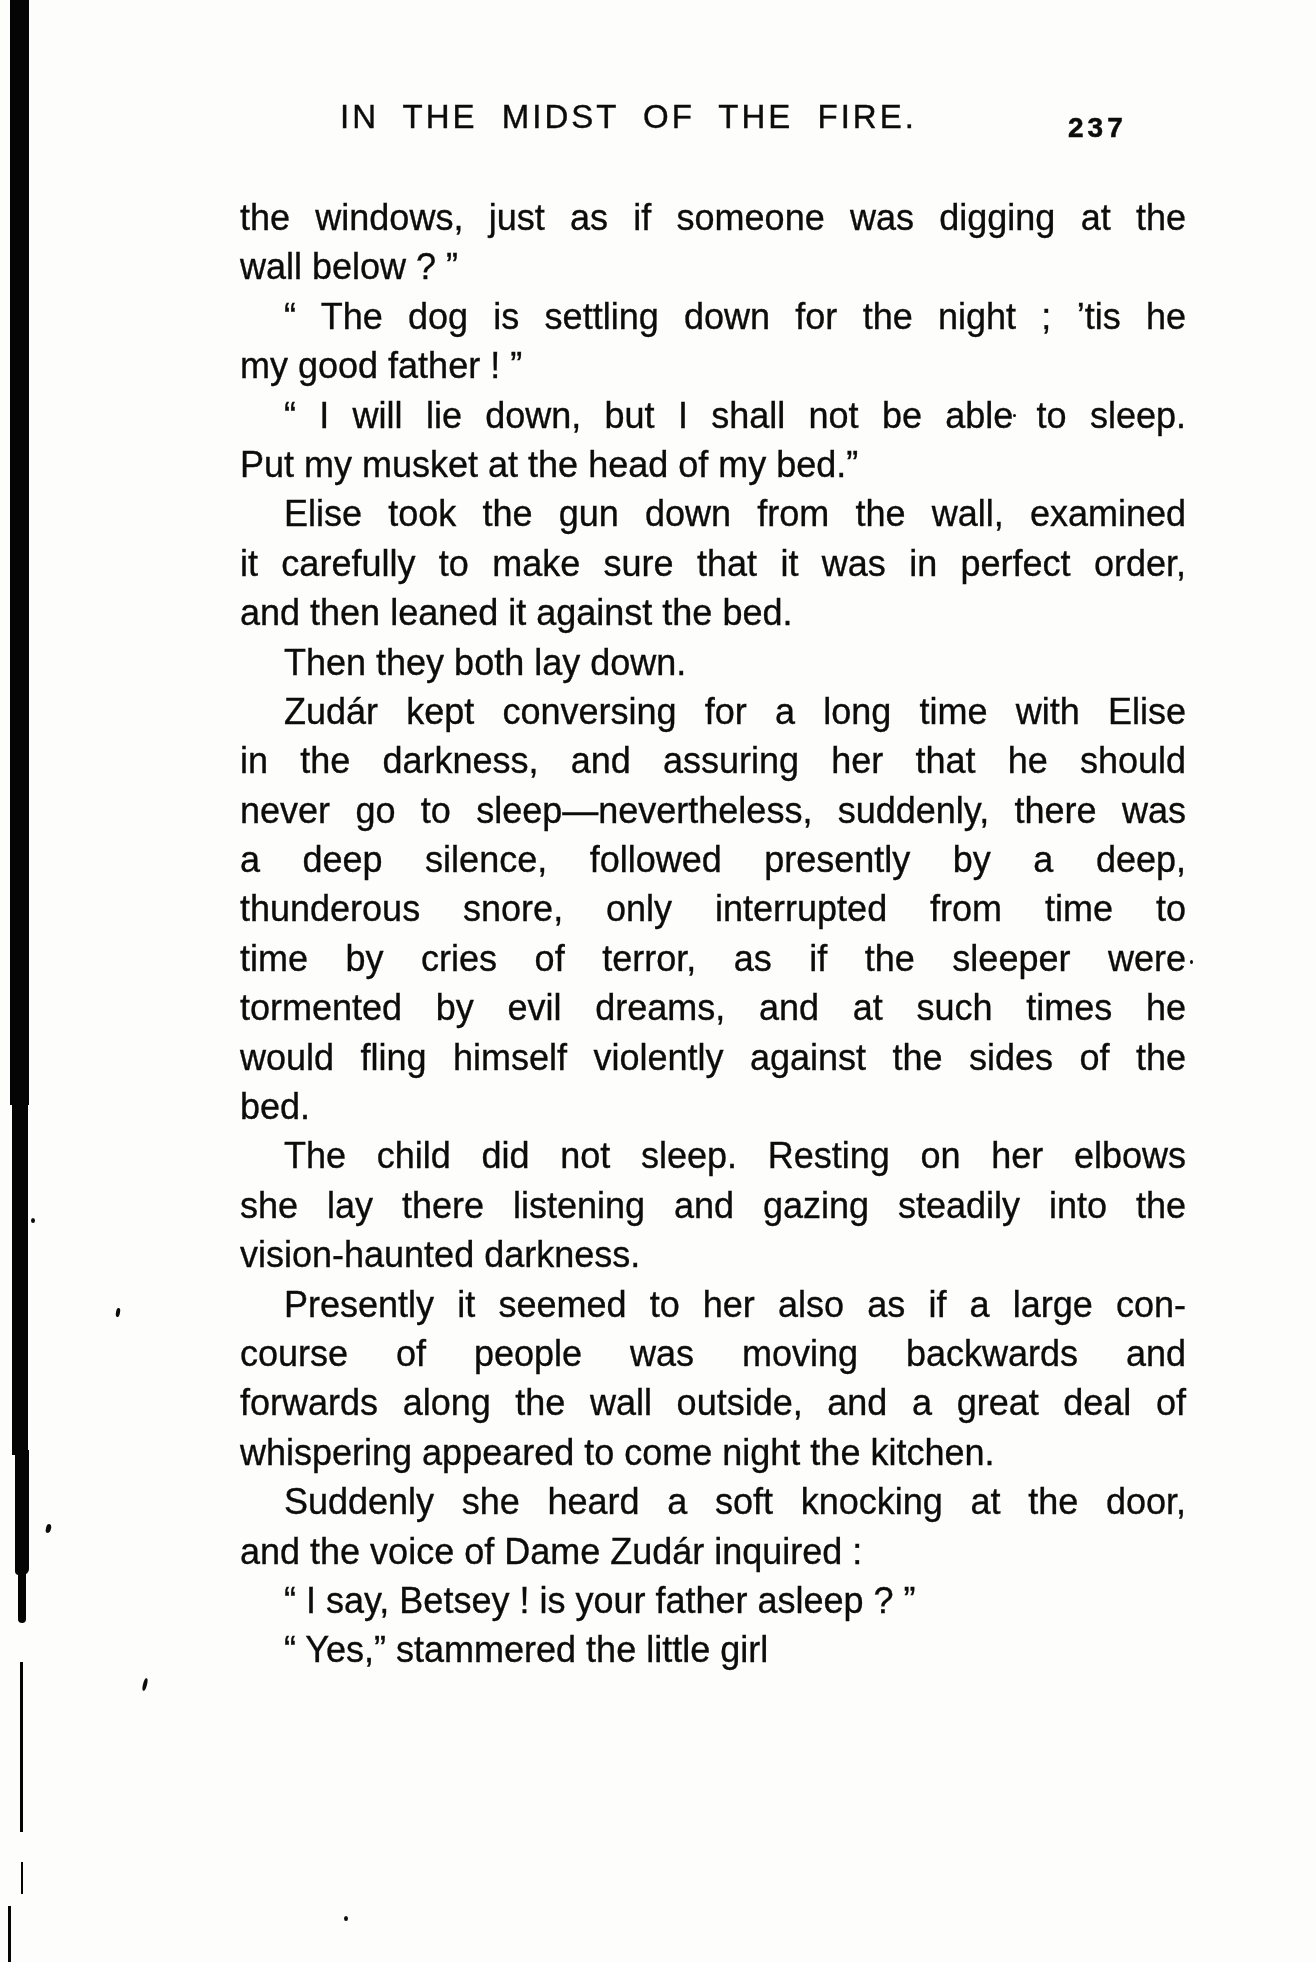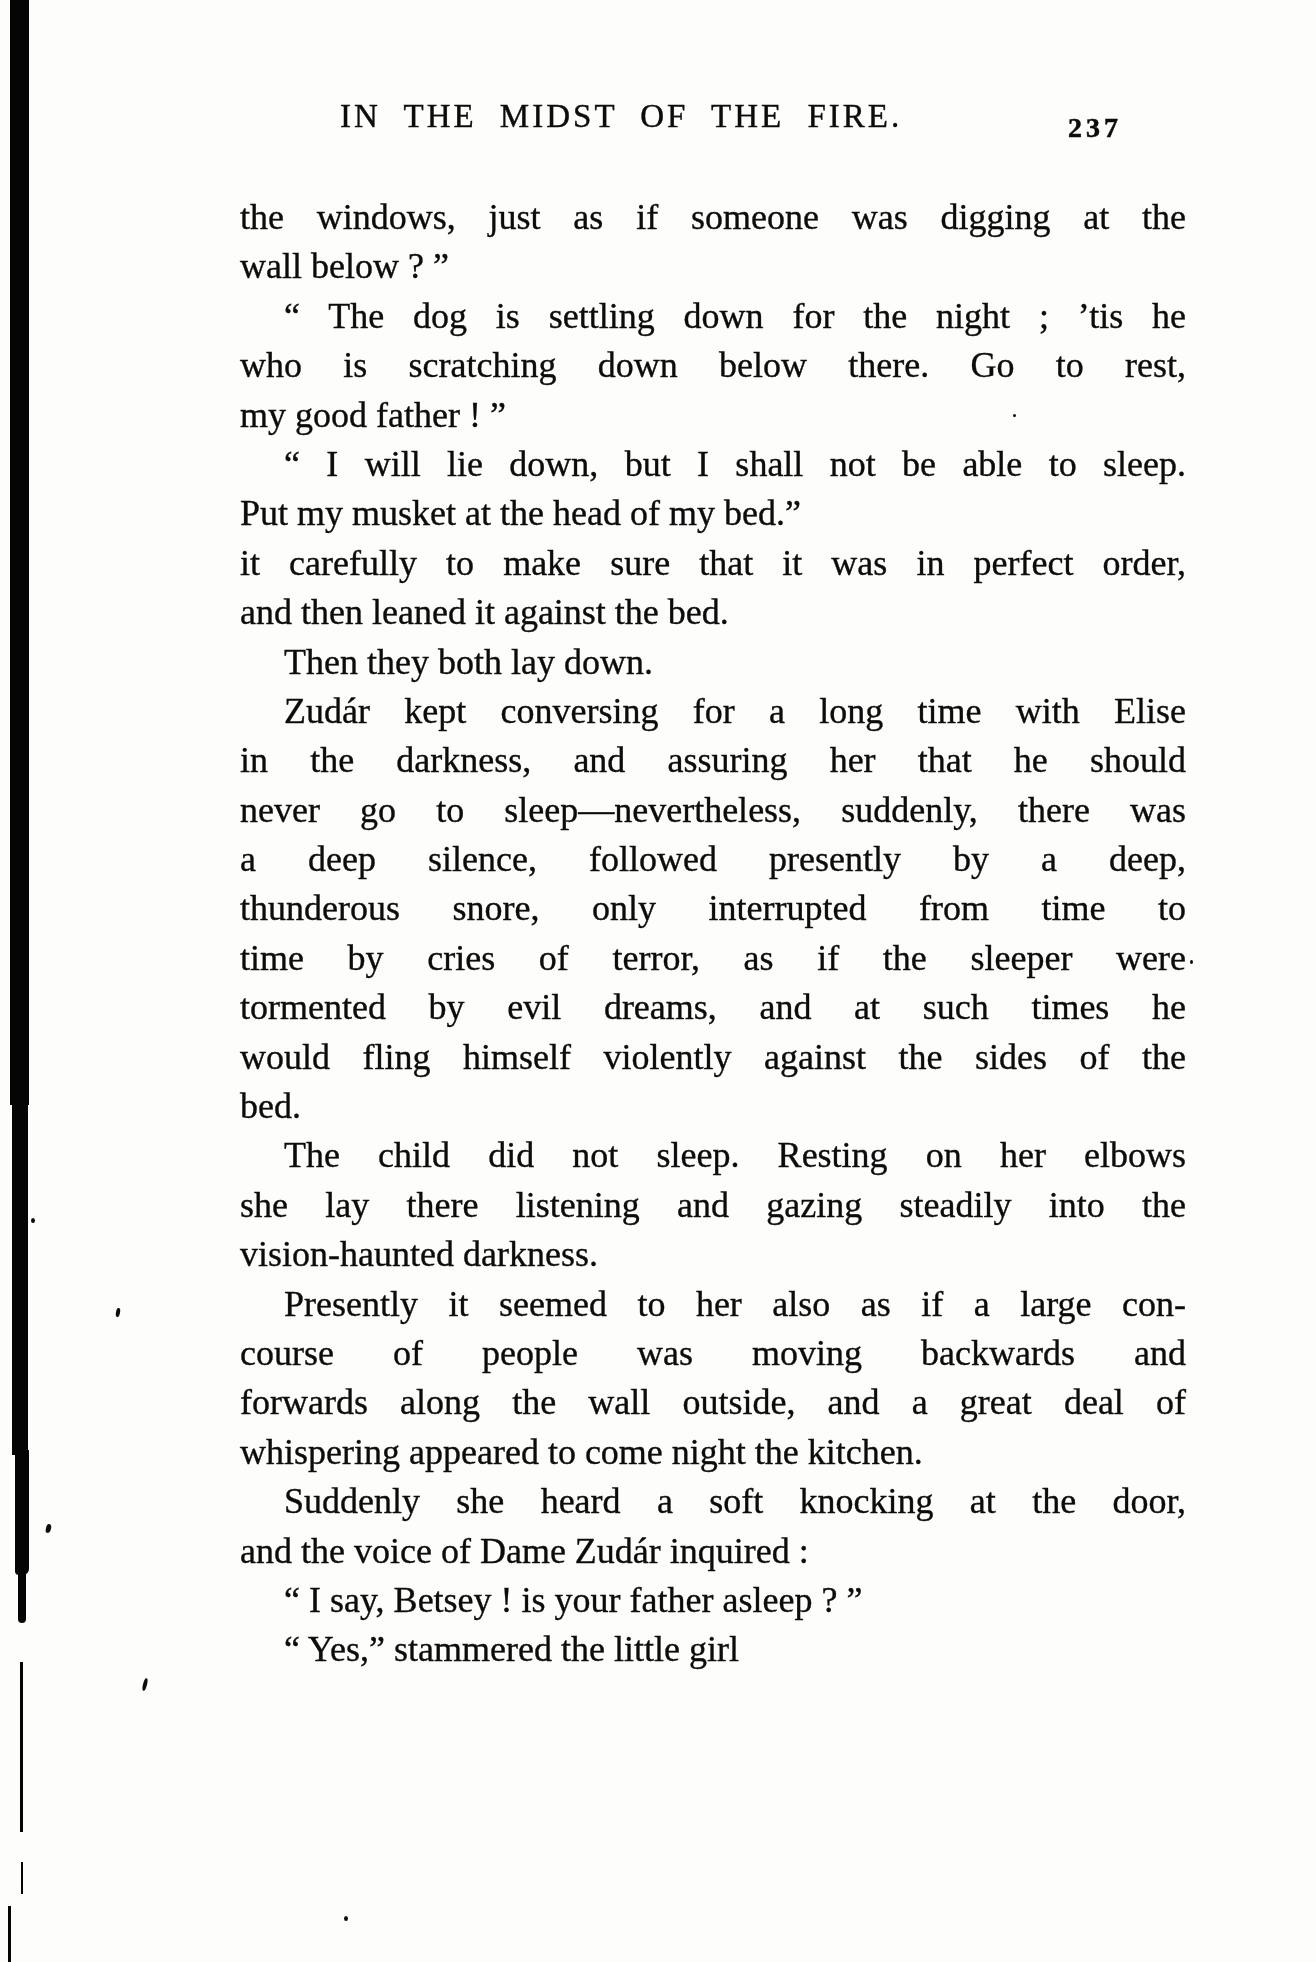--- a/index.html
+++ b/index.html
@@ -6,21 +6,21 @@
     margin: 0;
     padding: 0;
     background: #ffffff;
   }
   .page {
     position: relative;
     width: 1316px;
     height: 1962px;
     background: #fdfdfb;
     overflow: hidden;
-    font-family: Liberation Serif, serif;
+    font-family: Liberation Sans, sans-serif;
     color: #0c0c0c;
   }
 
   
   .scan-bar { position: absolute; background: #050505; }
   .bar-a { left: 10px; top: 0;      width: 19px; height: 1105px; }
   .bar-b { left: 12px; top: 1100px; width: 16px; height: 355px; }
   .bar-c { left: 15px; top: 1450px; width: 14px; height: 125px; border-radius: 0 0 6px 4px; }
   .bar-d { left: 18px; top: 1568px; width: 8px;  height: 55px;  border-radius: 0 0 5px 5px; }
   .bar-e { left: 20px; top: 1662px; width: 3px;  height: 170px; }
@@ -104,24 +104,24 @@
   <div class="speck sp6"></div>
   <div class="speck sp7"></div>
 
   <div class="running-header">IN THE MIDST OF THE FIRE.</div>
   <div class="page-number">237</div>
 
   <div class="text-block">
       <div class="line justify">the windows, just as if someone was digging at the</div>
       <div class="line">wall below ? ”</div>
       <div class="line indent justify">“ The dog is settling down for the night ; ’tis he</div>
-      <div class="line justify">who is scratching down below there. Go to rest,</div>
       <div class="line">my good father ! ”</div>
       <div class="line indent justify">“ I will lie down, but I shall not be able to sleep.</div>
       <div class="line">Put my musket at the head of my bed.”</div>
+      <div class="line indent justify">Elise took the gun down from the wall, examined</div>
       <div class="line justify">it carefully to make sure that it was in perfect order,</div>
       <div class="line">and then leaned it against the bed.</div>
       <div class="line indent">Then they both lay down.</div>
       <div class="line indent justify">Zudár kept conversing for a long time with Elise</div>
       <div class="line justify">in the darkness, and assuring her that he should</div>
       <div class="line justify">never go to sleep—nevertheless, suddenly, there was</div>
       <div class="line justify">a deep silence, followed presently by a deep,</div>
       <div class="line justify">thunderous snore, only interrupted from time to</div>
       <div class="line justify">time by cries of terror, as if the sleeper were</div>
       <div class="line justify">tormented by evil dreams, and at such times he</div>

